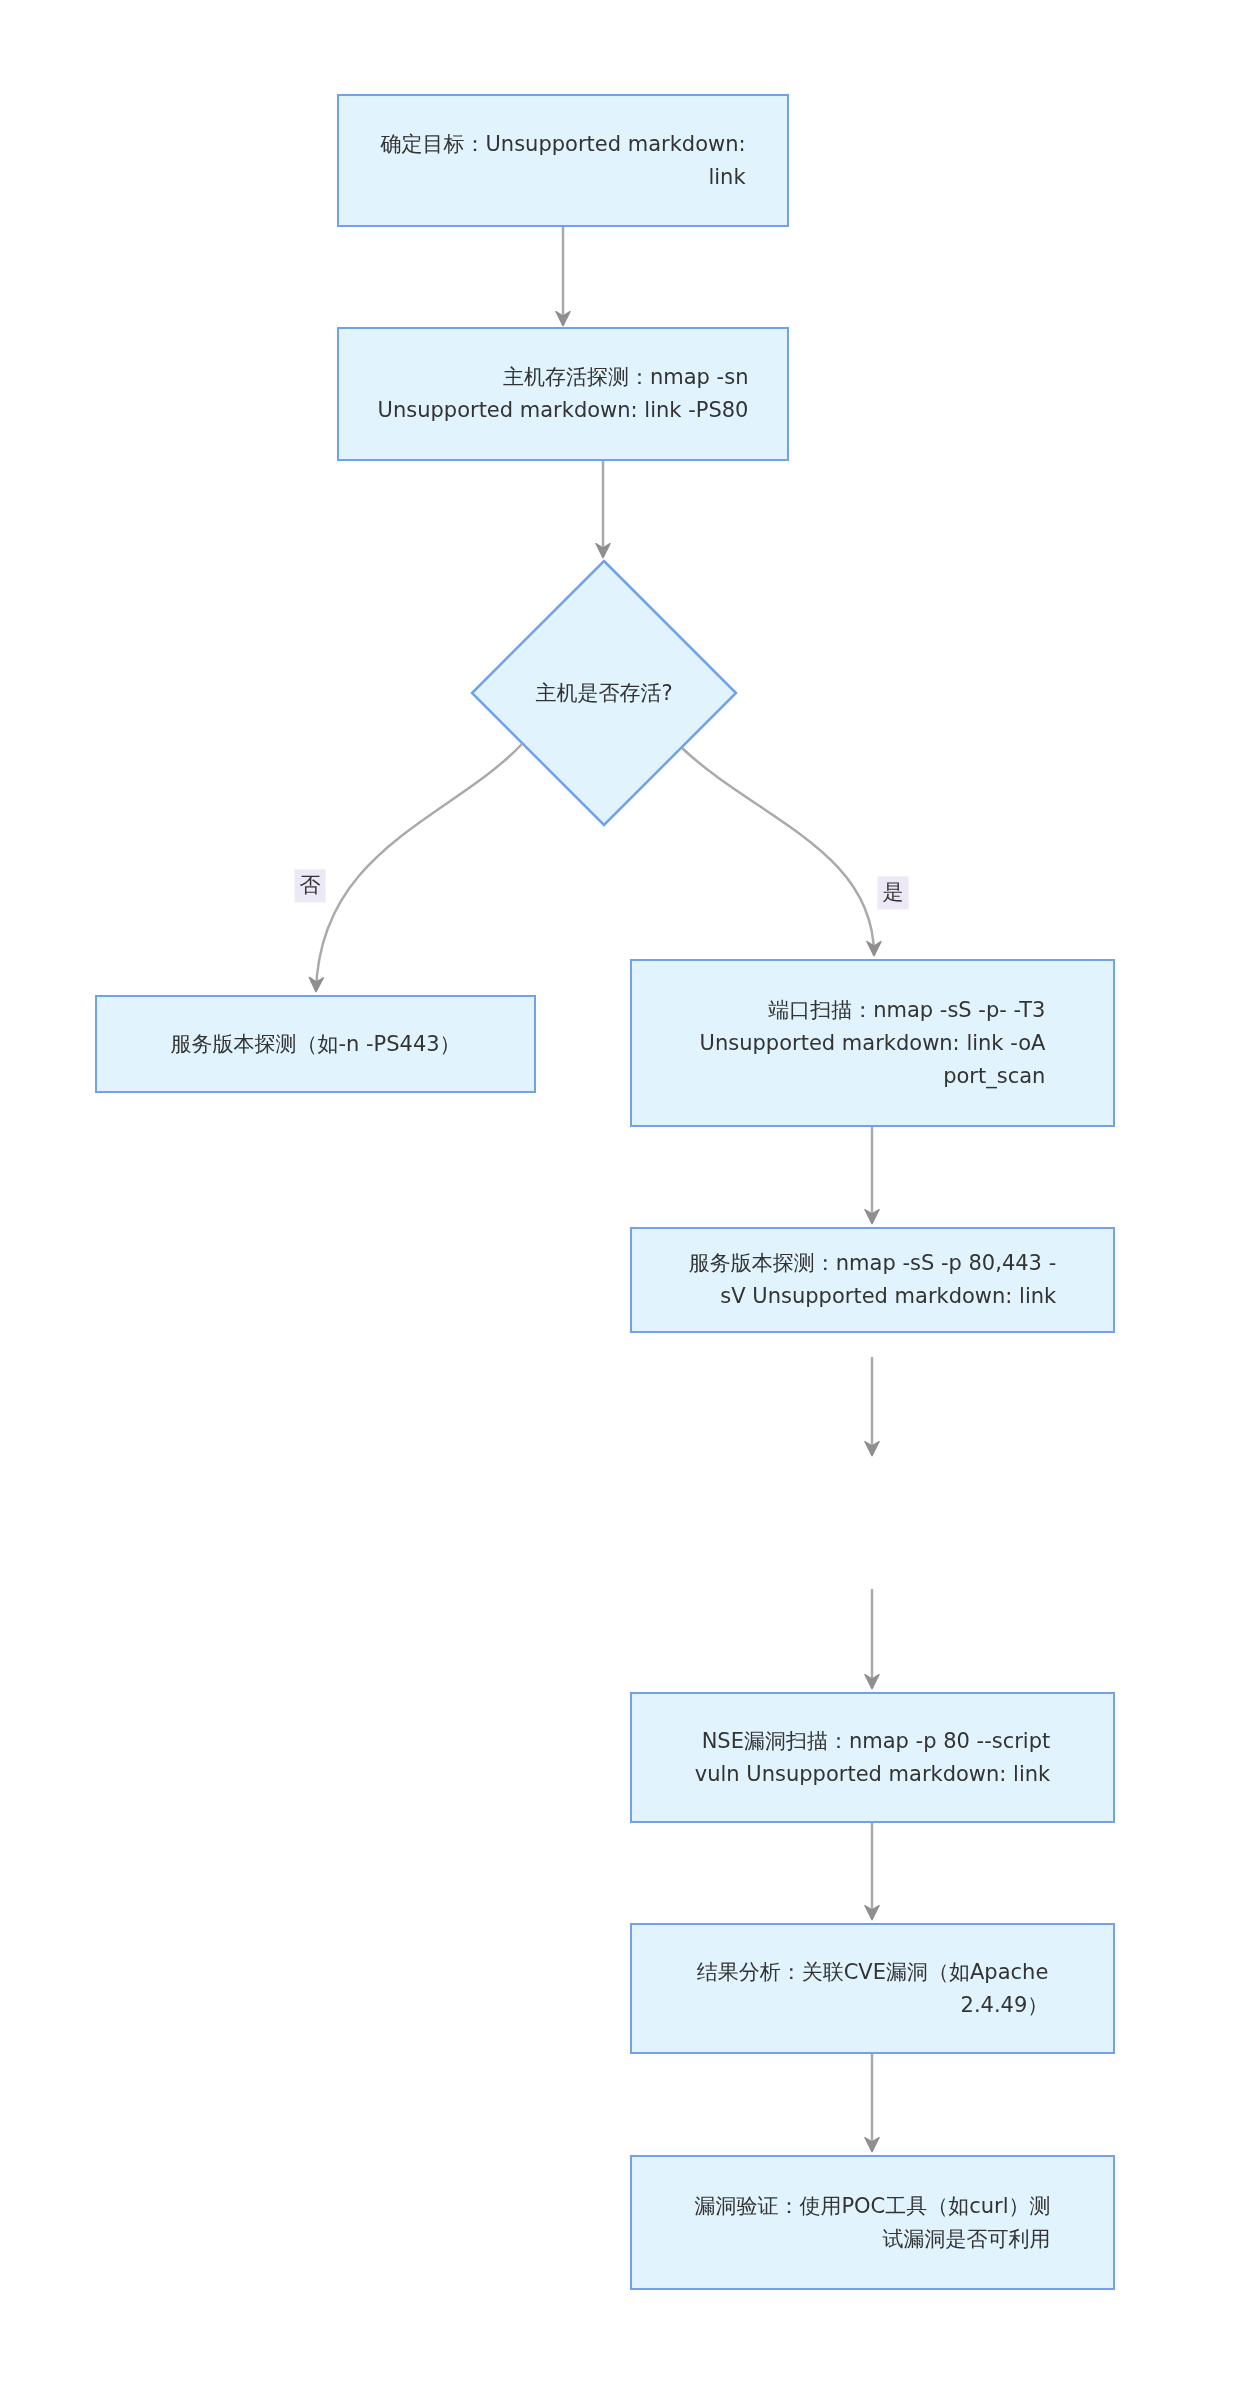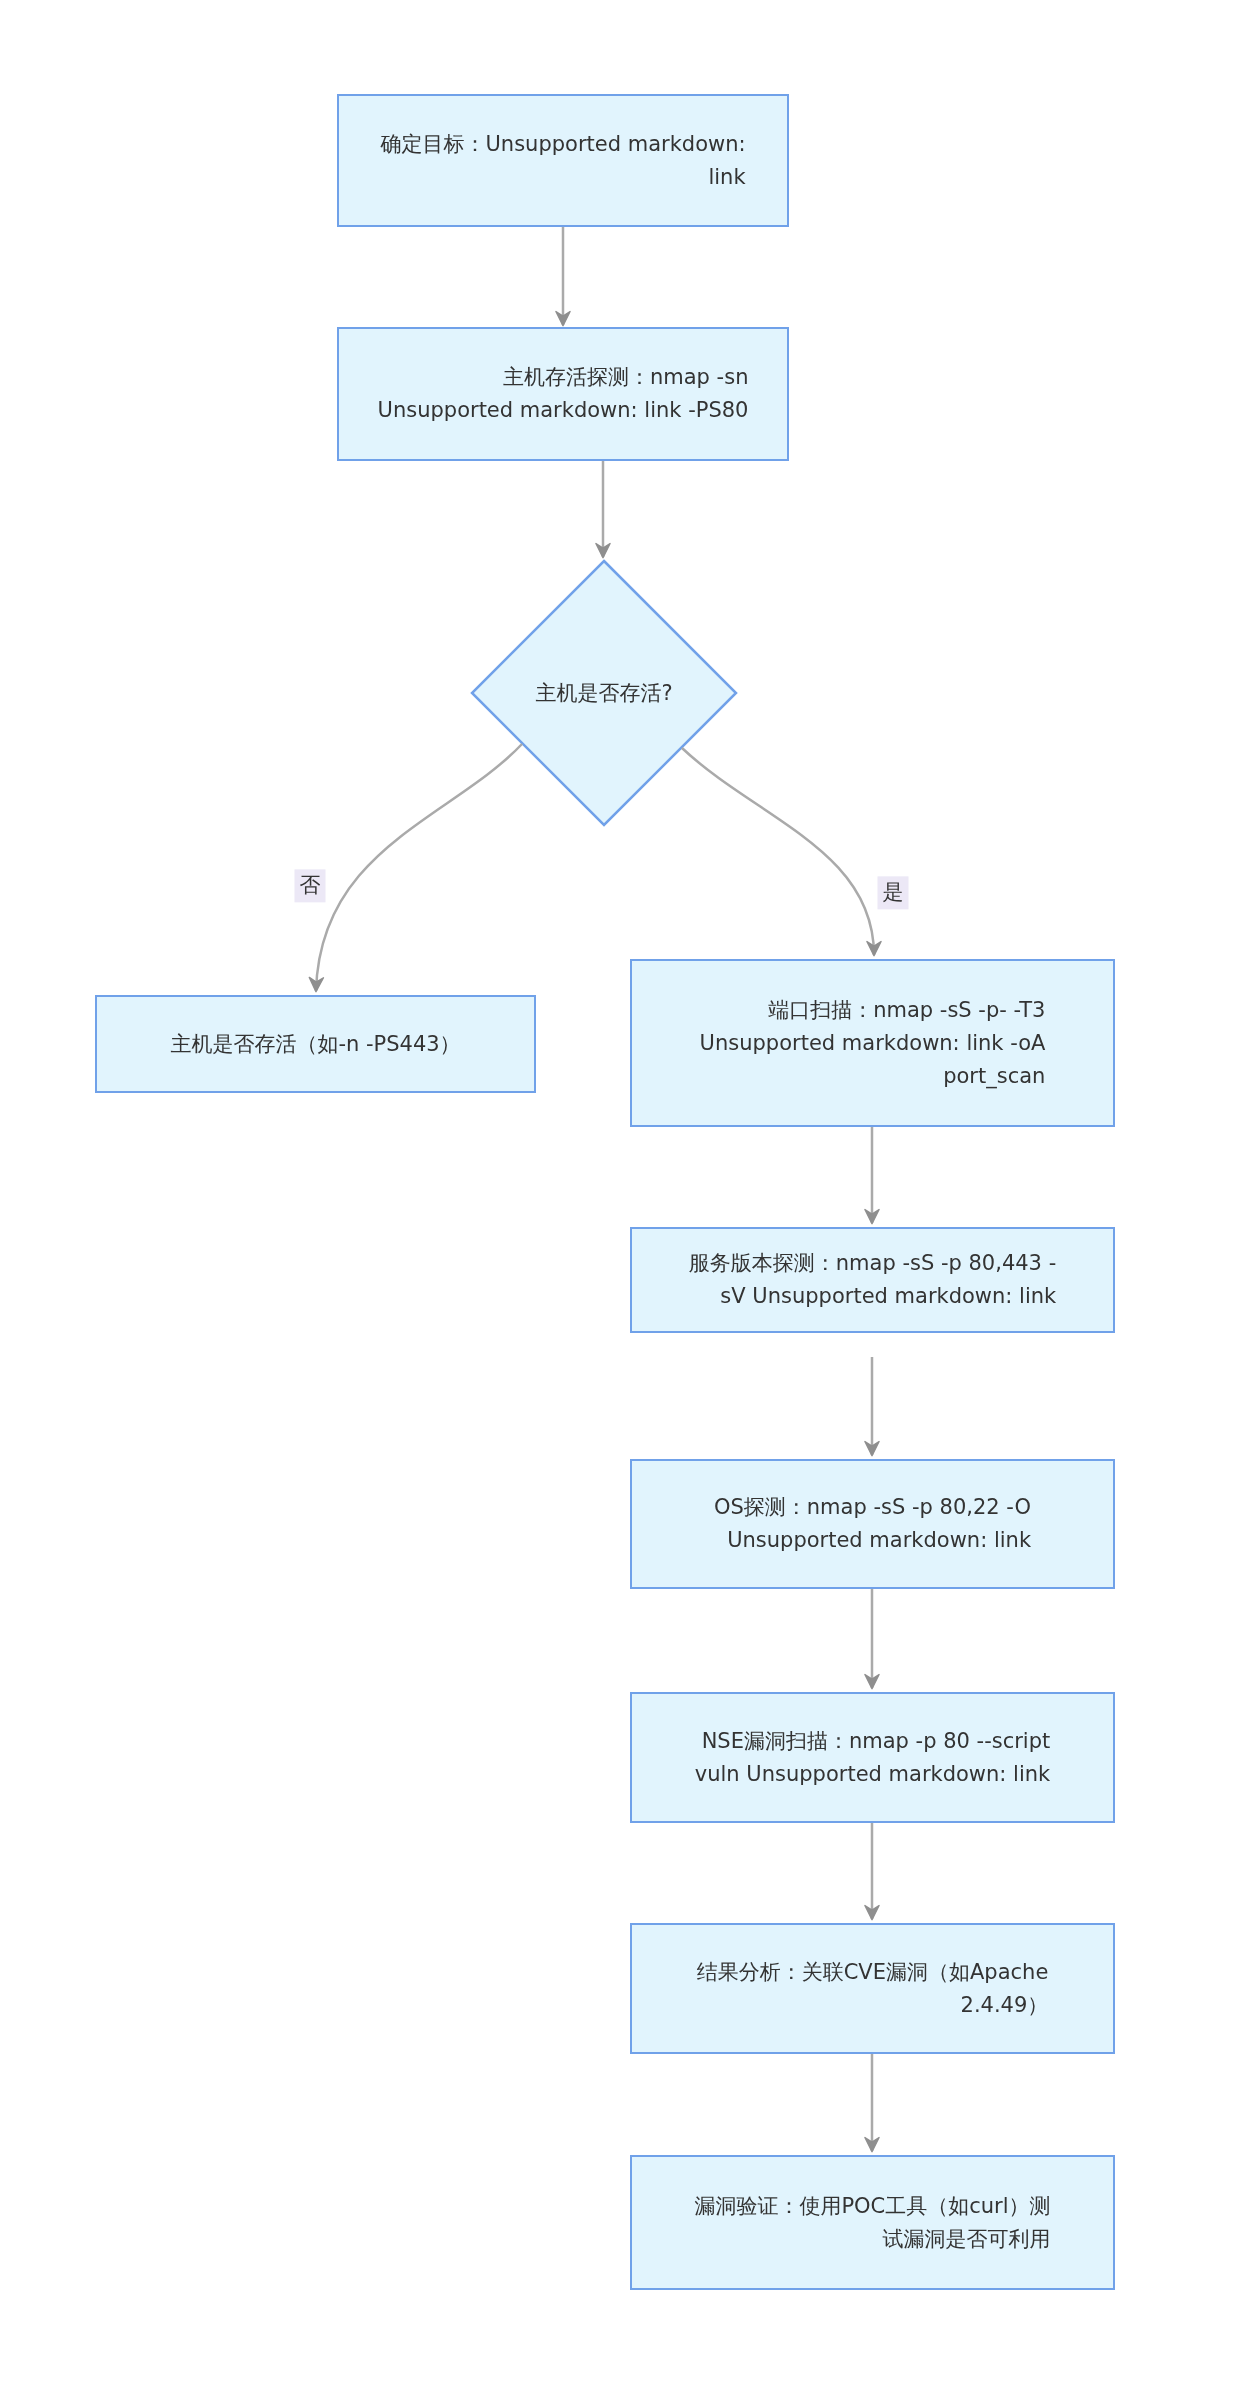--- a/index.html
+++ b/index.html
@@ -100,31 +100,29 @@
   </svg>
 
   <div class="node" style="left:337px; top:94px; width:452px; height:133px">确定目标：Unsupported markdown:
 link</div>
 
   <div class="node" style="left:337px; top:327px; width:452px; height:134px">主机存活探测：nmap -sn
 Unsupported markdown: link -PS80</div>
 
   <div class="diamond-text" style="left:484px; top:561px; width:240px; height:264px">主机是否存活?</div>
 
-  <div class="node" style="left:95px; top:995px; width:441px; height:98px">主机是否存活（如-n -PS443）</div>
+  <div class="node" style="left:95px; top:995px; width:441px; height:98px">服务版本探测（如-n -PS443）</div>
 
   <div class="node" style="left:630px; top:959px; width:485px; height:168px">端口扫描：nmap -sS -p- -T3
 Unsupported markdown: link -oA
 port_scan</div>
 
   <div class="node" style="left:630px; top:1227px; width:485px; height:106px">服务版本探测：nmap -sS -p 80,443 -
 sV Unsupported markdown: link</div>
 
-  <div class="node" style="left:630px; top:1459px; width:485px; height:130px">OS探测：nmap -sS -p 80,22 -O
-Unsupported markdown: link</div>
 
   <div class="node" style="left:630px; top:1692px; width:485px; height:131px">NSE漏洞扫描：nmap -p 80 --script
 vuln Unsupported markdown: link</div>
 
   <div class="node" style="left:630px; top:1923px; width:485px; height:131px">结果分析：关联CVE漏洞（如Apache
 2.4.49）</div>
 
   <div class="node" style="left:630px; top:2155px; width:485px; height:135px">漏洞验证：使用POC工具（如curl）测
 试漏洞是否可利用</div>
 

